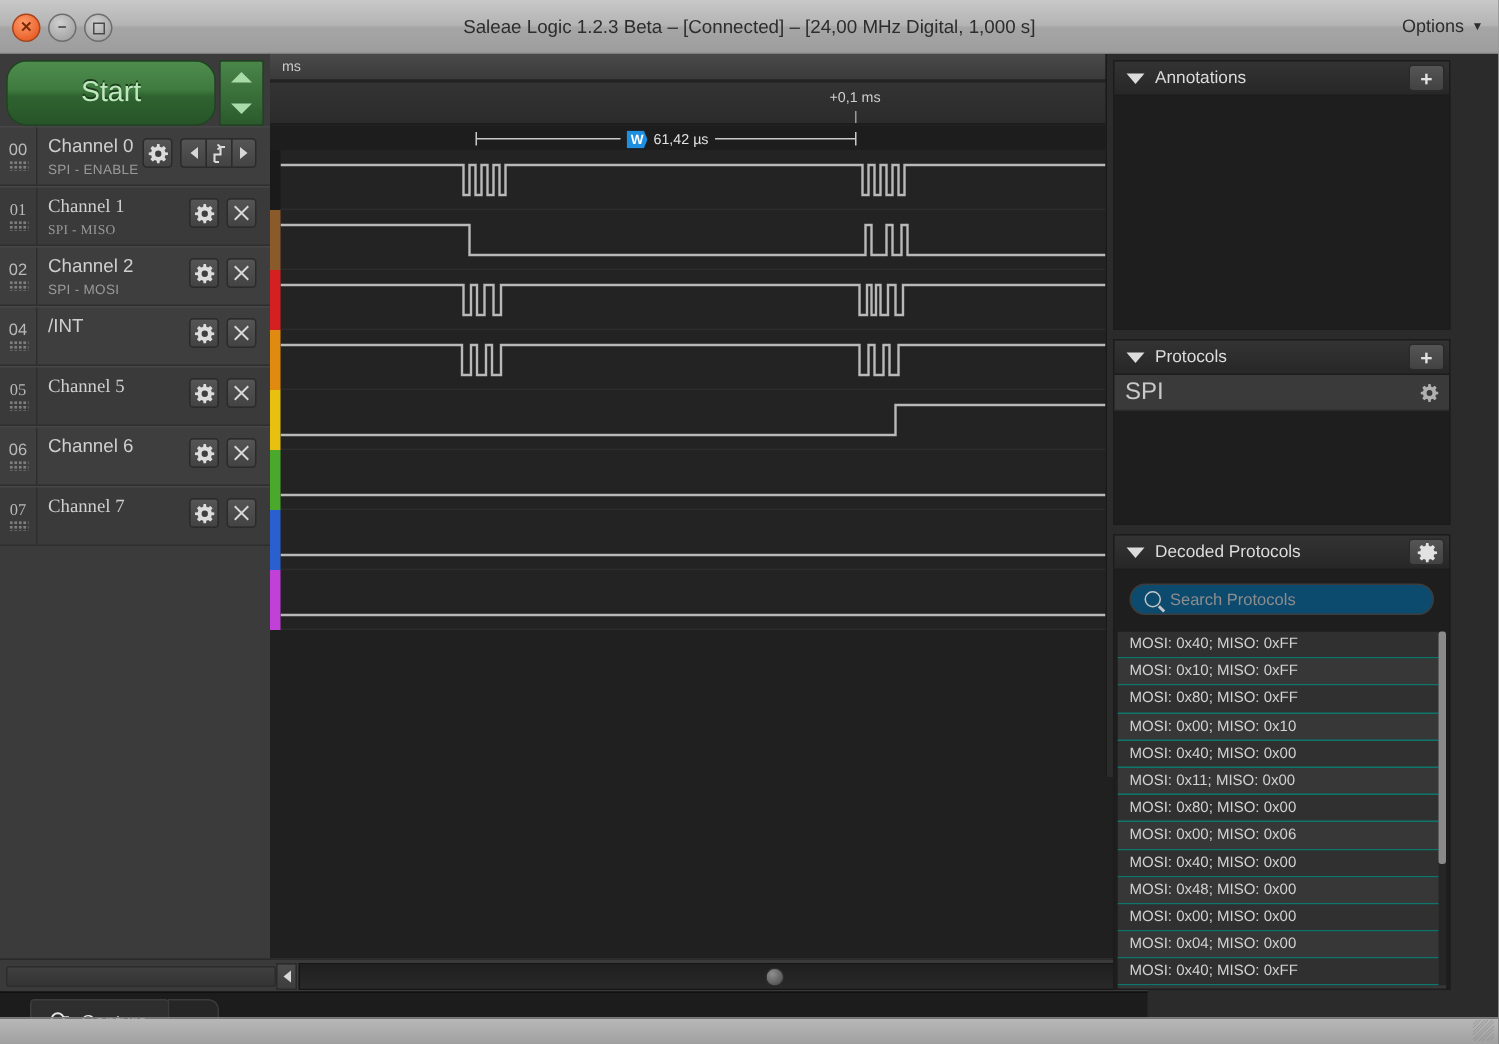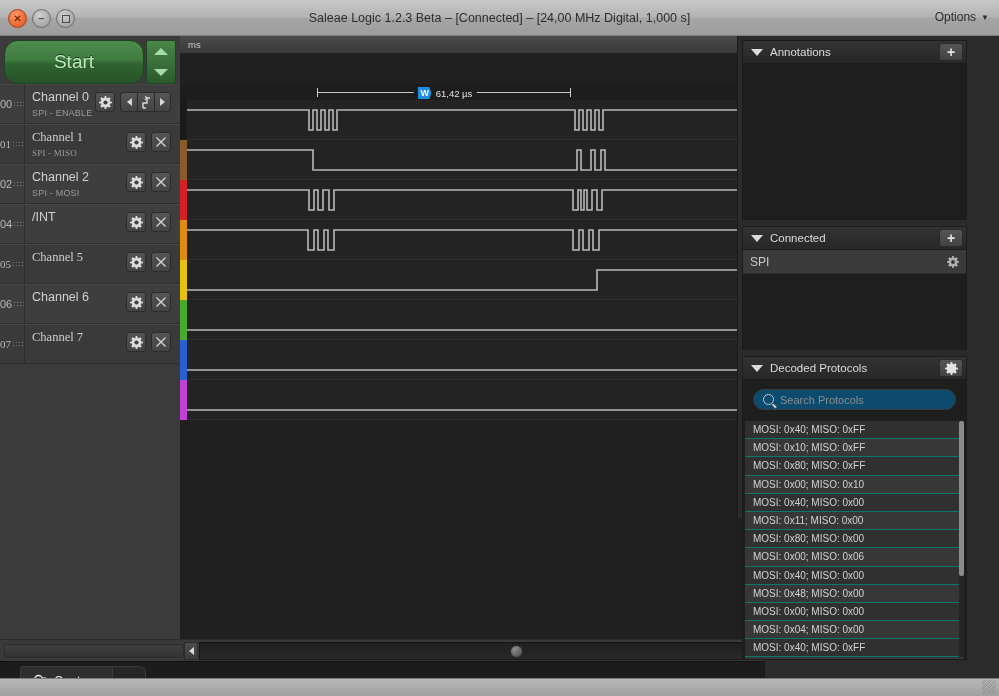--- a/index.html
+++ b/index.html
@@ -92,21 +92,21 @@
   .ch-row {
     position: relative; height: 40px; width: 180px;
     border-bottom: 1px solid #2e2e2e;
     border-top: 1px solid #464646;
     background: #3e3e3e;
   }
   .ch-row.alt { background: #3a3a3a; font-family: Liberation Serif, serif; }
   .ch-index-col {
     position: absolute; left: 0; top: 0; width: 25px; height: 38px;
     border-right: 1px solid #2e2e2e;
-    display: flex; flex-direction: row; align-items: center; justify-content: center; gap: 1px;
+    display: flex; flex-direction: column; align-items: center; justify-content: center; gap: 1px;
   }
   .ch-index { font-size: 11px; color: #b9b9b9; }
   .ch-grip {
     width: 13px; height: 7px;
     background-image: radial-gradient(#8a8a8a 40%, transparent 41%);
     background-size: 3px 3px;
     opacity: .85;
   }
   .ch-name {
     position: absolute; left: 32px; top: 5px;
@@ -291,21 +291,21 @@
     margin: 0 4px; background: #1e1e1e;
     border: 1px solid #1c1c1c; border-top: none;
   }
   #annotations-body { height: 156px; }
   #analyzers-body { height: 100px; }
   .analyzer-row {
     height: 24px; background: #3a3a3a;
     border-bottom: 1px solid #2c2c2c;
     display: flex; align-items: center;
     padding: 0 7px;
-    color: #c9c9c9; font-size: 12px;
+    color: #c9c9c9; font-size: 16px;
     cursor: pointer;
   }
   .analyzer-row .gear-sm { margin-left: auto; width: 12px; height: 12px; }
   #protocols-body { height: 280px; position: relative; }
   #protocol-search-wrap { padding: 9px 10px 7px 10px; }
   #protocol-search {
     width: 100%; height: 21px;
     background: #0c4a6e;
     border: 1px solid #3d3d3d; border-radius: 11px;
     color: #9b9b9b; font-size: 11px;
@@ -546,20 +546,24 @@
                 </svg>
               </div>
             </div>
           </div>
         </div>
     </div>
 
     <div id="wave-area">
       <div id="timebar-units">ms</div>
 
+      <div id="timebar-ticks">
+        <div class="tick-label" style="left:390px">+0,1 ms</div>
+        <div class="tick-mark" style="left:390px"></div>
+      </div>
 
       <div id="timebar-measure">
         <div id="measure-span" style="left:137px; width:254px;">
           <div id="measure-label" style="left:127px">
             <span class="w-badge">W</span>
             <span>61,42 µs</span>
           </div>
         </div>
       </div>
 
@@ -649,21 +653,21 @@
 
       <div class="panel-header" style="margin-top:4px">
         <span class="tri"></span>
         <span>Annotations</span>
         <span class="hdr-btn">+</span>
       </div>
       <div class="panel-body" id="annotations-body"></div>
 
       <div class="panel-header" style="margin-top:6px">
         <span class="tri"></span>
-        <span>Connected</span>
+        <span>Protocols</span>
         <span class="hdr-btn">+</span>
       </div>
       <div class="panel-body" id="analyzers-body">
           <div class="analyzer-row">
             <span>SPI</span>
             <svg class="gear-sm" viewBox="0 0 16 16">
               <path fill="#b0b0b0" d="M7 0h2l.3 2.2 1.5.6L12.6 1.6l1.8 1.8-1.2 1.8.6 1.5L16 7v2l-2.2.3-.6 1.5 1.2 1.8-1.8 1.8-1.8-1.2-1.5.6L9 16H7l-.3-2.2-1.5-.6-1.8 1.2-1.8-1.8 1.2-1.8-.6-1.5L0 9V7l2.2-.3.6-1.5L1.6 3.4l1.8-1.8 1.8 1.2 1.5-.6z"></path>
               <circle cx="8" cy="8" r="2.6" fill="#3a3a3a"></circle>
             </svg>
           </div>

